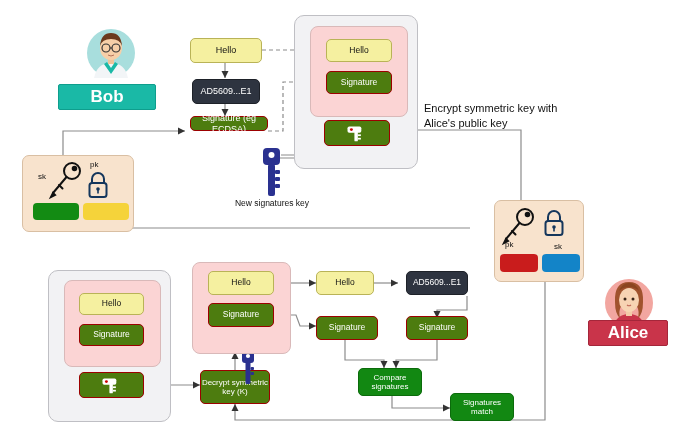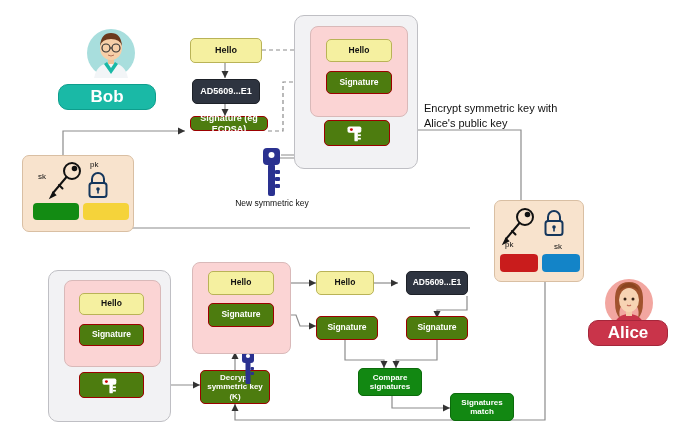--- a/index.html
+++ b/index.html
@@ -1,31 +1,31 @@
 <!DOCTYPE html>
 <html><head>
 <meta charset="utf-8">
 <style>
   html,body{margin:0;padding:0;background:#ffffff;}
   body{font-family:"Liberation Sans",sans-serif;}
   #canvas{position:relative;width:700px;height:439px;background:#fff;overflow:hidden;}
   .box{position:absolute;box-sizing:border-box;display:flex;align-items:center;justify-content:center;text-align:center;border-radius:5px;}
-  .lbl{font-weight:bold;line-height:1.15;}
+  .lbl{font-weight:normal;line-height:1.15;}
   .yellow{background:#f5f0a0;border:1.2px solid #b9b357;color:#111;}
   .red{background:#4d7c0f;border:1.2px solid #9c0000;color:#fff;}
   .dark{background:#2e3440;border:1.2px solid #1d2128;color:#fff;}
   .green{background:#128812;border:1.2px solid #0b6b0b;color:#fff;}
   .pinkpkg{background:#fbd4d4;border:1.4px solid #d9b9b9;border-radius:8px;}
   .greypkg{background:#f2f2f4;border:1.4px solid #bfbfc4;border-radius:10px;}
   .keybox{background:#f8e3cd;border:1.4px solid #d9bfa3;border-radius:7px;}
   .swatch{position:absolute;border-radius:4px;}
   .nm{position:absolute;font-size:8px;font-weight:normal;color:#111;}
   .cap{position:absolute;font-size:8.5px;color:#111;text-align:center;line-height:1.25;}
   .bigcap{position:absolute;font-size:11px;color:#111;line-height:1.35;}
-  .namebar{position:absolute;border-radius:10px;display:flex;align-items:center;justify-content:center;
+  .namebar{position:absolute;border-radius:2px;display:flex;align-items:center;justify-content:center;
            color:#fff;font-size:17px;font-weight:bold;box-sizing:border-box;}
   .bobbar{background:#1ab9a6;border:1.2px solid #0e9e8d;}
   .alicebar{background:#c9344a;border:1.2px solid #a4263a;}
   svg.lay{position:absolute;left:0;top:0;width:700px;height:439px;pointer-events:none;}
   .av{position:absolute;}
 </style>
 </head>
 <body>
 
 <div id="canvas">
@@ -166,21 +166,21 @@
         <rect x="5" y="2" width="17" height="17" rx="4"></rect>
         <circle cx="13.5" cy="9" r="3" fill="#fff"></circle>
         <rect x="10" y="18" width="7" height="32" rx="2"></rect>
         <rect x="17" y="24" width="5" height="4" rx="1"></rect>
         <rect x="17" y="31" width="5" height="4" rx="1"></rect>
         <rect x="17" y="38" width="5" height="4" rx="1"></rect>
       </g>
     </svg>
   </div>
   <div class="cap" style="left:233px;top:198px;width:78px;">
-    <span>New symmetric key</span>
+    <span>New signatures key</span>
   </div>
 
   <div class="bigcap" style="left:424px;top:101px;width:164px;">
     <span>Encrypt symmetric key with Alice's public key</span>
   </div>
 
   <div class="keybox" style="position:absolute;left:494px;top:200px;width:88px;height:80px;"></div>
   <div class="av" style="left:500px;top:206px;width:36px;height:40px;">
     <svg viewBox="0 0 36 40" width="36" height="40">
       <g fill="none" stroke="#111" stroke-width="2" stroke-linecap="round">

